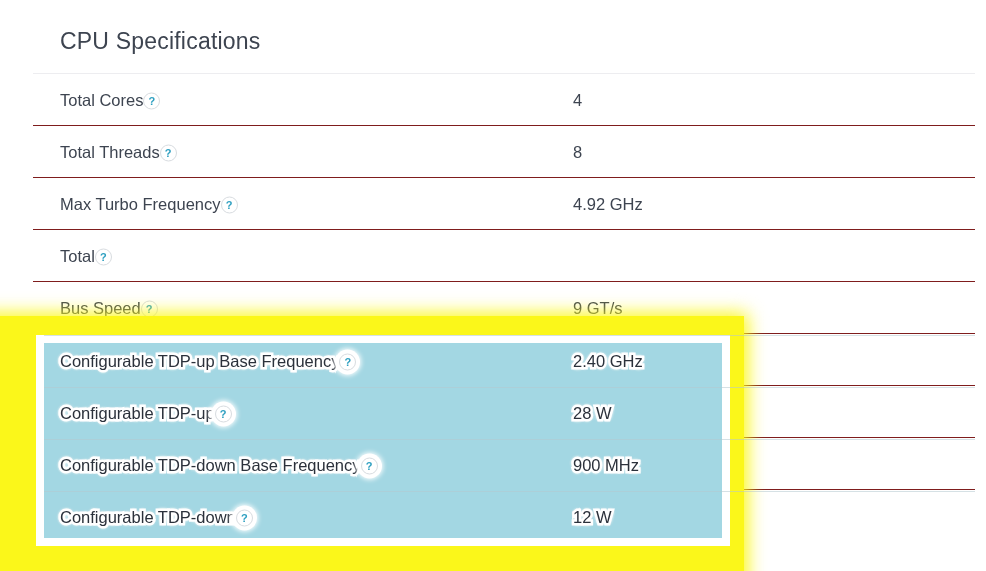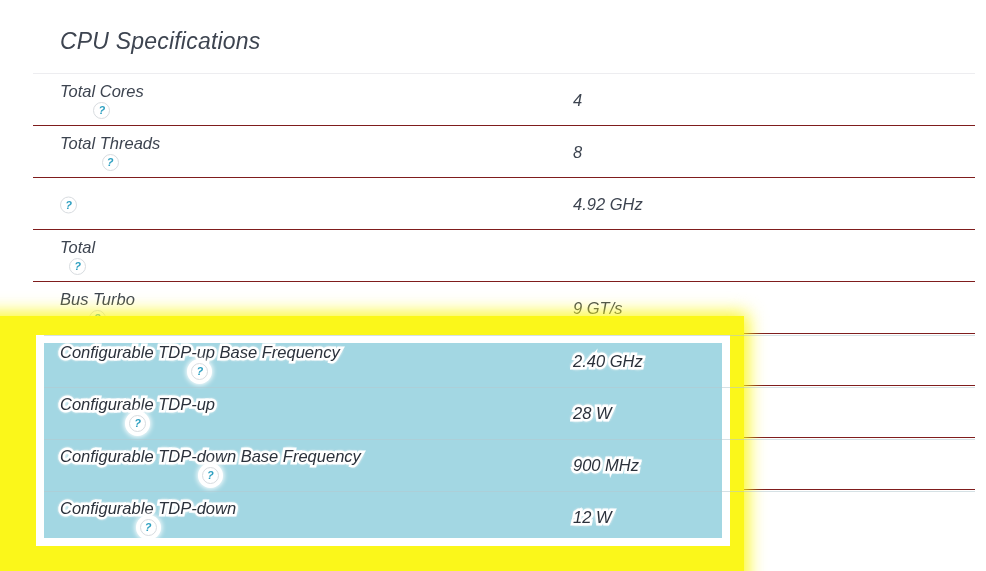--- a/index.html
+++ b/index.html
@@ -14,21 +14,20 @@
     overflow: hidden;
     position: relative;
   }
 
   #page {
     position: absolute;
     inset: 0;
     width: 986px;
     height: 420px;
     background: #ffffff;
-    font-style: italic;
   }
 
   
   .spec-title {
     position: absolute;
     left: 60px;
     top: 28px;
     font-size: 23px;
     font-weight: 300;
     letter-spacing: 0.2px;
@@ -57,21 +56,20 @@
     left: 27px;
     top: 50%;
     transform: translateY(-50%);
     display: flex;
     align-items: center;
     gap: 0;
     font-size: 16.5px;
     font-weight: 400;
     color: #3d4450;
     white-space: nowrap;
-    flex-direction: column;
   }
   .spec-value {
     position: absolute;
     left: 540px;
     top: 50%;
     transform: translateY(-50%);
     font-size: 16.5px;
     font-weight: 400;
     color: #3d4450;
     white-space: nowrap;
@@ -200,33 +198,34 @@
       </div>
       <div class="spec-row">
         <div class="spec-label">
           <span>Total Threads</span>
           <span class="help-icon">?</span>
         </div>
         <div class="spec-value">8</div>
       </div>
       <div class="spec-row">
         <div class="spec-label">
+          <span>Max Turbo Frequency</span>
           <span class="help-icon">?</span>
         </div>
         <div class="spec-value">4.92 GHz</div>
       </div>
       <div class="spec-row">
         <div class="spec-label">
           <span>Total</span>
           <span class="help-icon">?</span>
         </div>
       </div>
       <div class="spec-row">
         <div class="spec-label">
-          <span>Bus Turbo</span>
+          <span>Bus Speed</span>
           <span class="help-icon">?</span>
         </div>
         <div class="spec-value">9 GT/s</div>
       </div>
       <div class="spec-row">
         <div class="spec-label">
           <span>Configurable TDP-up Base Frequency</span>
           <span class="help-icon">?</span>
         </div>
         <div class="spec-value">2.40 GHz</div>

